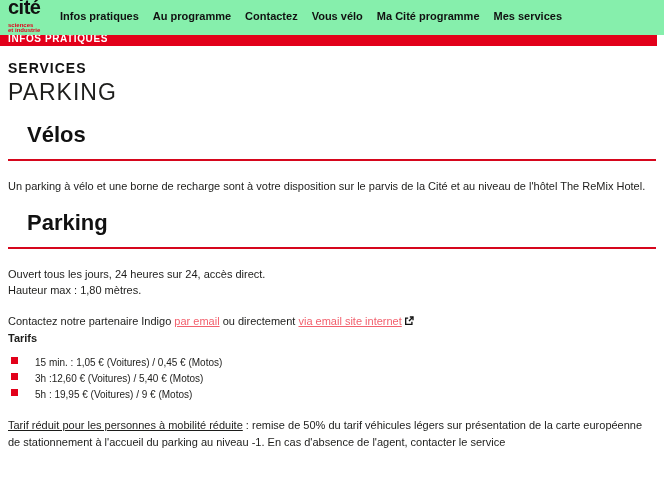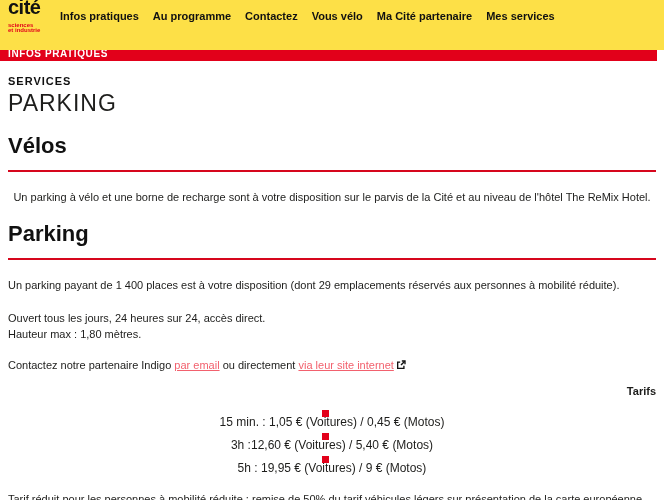--- a/index.html
+++ b/index.html
@@ -1,75 +1,75 @@
 <!DOCTYPE html>
 <html><head>
 <meta charset="utf-8">
 <style>
   * { margin:0; padding:0; box-sizing:border-box; }
   html,body { width:664px; height:500px; background:#fff; overflow:hidden;
     font-family:"Liberation Sans", sans-serif; color:#1d1d1b; }
 
   
-  .header { position:relative; height:50px; background:#fde047; }
+  .header { position:relative; height:35px; background:#86efac; }
   .logo { position:absolute; left:8px; top:-3px; }
   .logo-title { font-size:20px; font-weight:bold; letter-spacing:-0.5px; color:#111; line-height:20px; }
   .logo-sub { margin-top:6px; font-size:6px; line-height:5px; font-weight:bold; color:#e2001a; white-space:pre-line; }
   .nav { position:absolute; left:60px; top:10px; display:flex; gap:14px; }
   .nav-item { font-size:11px; font-weight:bold; color:#111; cursor:pointer; white-space:nowrap; }
 
   
   .banner { width:657px; height:11px; background:#e2001a; overflow:hidden; }
   .banner-inner { display:block; padding-left:8px; font-size:10px; line-height:13px; font-weight:bold;
     letter-spacing:.6px; color:#fff; transform:translateY(-3px); }
 
   
   .main { padding:0 8px; }
-  .eyebrow { margin-top:14px; font-size:11px; font-weight:bold; letter-spacing:1px; color:#111; }
+  .eyebrow { margin-top:14px; font-size:14px; font-weight:bold; letter-spacing:1px; color:#111; }
   .page-title { margin-top:3px; font-size:23px; font-weight:400; letter-spacing:1px; color:#1d1d1b; }
 
-  .section-title { font-size:22px; font-weight:bold; color:#111; }
+  .section-title { font-size:22px; font-weight:bold; color:#111;margin-left:19px; }
   .rule { border:0; border-top:2px solid #d6071d; margin:0; }
   .s-velos .section-title { margin-top:16px; }
   .s-velos .rule { margin-top:11px; }
-  .s-velos p { margin-top:17px;text-align:center; }
+  .s-velos p { margin-top:17px; }
   .s-parking .section-title { margin-top:16px; }
   .s-parking .rule { margin-top:11px; }
 
   p, .line { font-size:11px; line-height:16px; color:#1d1d1b; }
   .intro { margin-top:17px; }
   .lines { margin-top:17px; }
   .contact { margin-top:15px; }
-  .tarifs-label { margin-top:11px; font-size:11px; font-weight:bold;text-align:right; }
+  .tarifs-label { margin-top:2px; font-size:11px; font-weight:bold; }
 
   a.link { color:#f2616e; text-decoration:underline; cursor:pointer; }
   .ext-icon { display:inline-block; vertical-align:-1px; margin-left:2px; }
 
   ul.tarifs { list-style:none; margin-top:13px; }
-  ul.tarifs li { display:flex; align-items:center; margin-bottom:5px; font-size:12px; line-height:11px;flex-direction:column; }
+  ul.tarifs li { display:flex; align-items:flex-start; margin-bottom:5px; font-size:10px; line-height:11px; }
   .bullet { width:7px; height:7px; background:#e2001a; margin:0 17px 0 3px; flex:0 0 7px; }
 
   .reduced { margin-top:17px; line-height:17px; }
   .reduced-lead { text-decoration:underline; cursor:pointer; }
 </style>
 </head>
 <body>
 
 <div class="header">
   <div class="logo">
     <div class="logo-title">cité</div>
     <div class="logo-sub">sciences
 et industrie</div>
   </div>
   <nav class="nav">
     <span class="nav-item">Infos pratiques</span>
     <span class="nav-item">Au programme</span>
     <span class="nav-item">Contactez</span>
     <span class="nav-item">Vous vélo</span>
-    <span class="nav-item">Ma Cité partenaire</span>
+    <span class="nav-item">Ma Cité programme</span>
     <span class="nav-item">Mes services</span>
   </nav>
 </div>
 
 <div class="banner">
   <span class="banner-inner">INFOS PRATIQUES</span>
 </div>
 
 <div class="main">
   <div class="eyebrow">SERVICES</div>
@@ -77,29 +77,28 @@
 
   <section class="s-velos">
     <h2 class="section-title">Vélos</h2>
     <hr class="rule">
     <p>Un parking à vélo et une borne de recharge sont à votre disposition sur le parvis de la Cité et au niveau de l'hôtel The ReMix Hotel.</p>
   </section>
 
   <section class="s-parking">
     <h2 class="section-title">Parking</h2>
     <hr class="rule">
-    <p class="intro">Un parking payant de 1 400 places est à votre disposition (dont 29 emplacements réservés aux personnes à mobilité réduite).</p>
 
     <div class="lines">
       <div class="line">Ouvert tous les jours, 24 heures sur 24, accès direct.</div>
       <div class="line">Hauteur max : 1,80 mètres.</div>
     </div>
 
     <div class="line contact">
-      <span>Contactez notre partenaire Indigo </span><a class="link">par email</a><span> ou directement </span><a class="link">via leur site internet</a><span class="ext-icon"><svg width="10" height="10" viewBox="0 0 12 12">
+      <span>Contactez notre partenaire Indigo </span><a class="link">par email</a><span> ou directement </span><a class="link">via email site internet</a><span class="ext-icon"><svg width="10" height="10" viewBox="0 0 12 12">
             <path d="M5 2.5 H2 V10 H9.5 V7" fill="none" stroke="#111" stroke-width="1.6"></path>
             <path d="M7 1.2 H10.8 V5" fill="none" stroke="#111" stroke-width="1.6"></path>
             <path d="M10.5 1.5 L6 6" stroke="#111" stroke-width="1.6"></path>
           </svg></span>
     </div>
 
     <div class="tarifs-label">Tarifs</div>
 
     <ul class="tarifs">
       <li>

